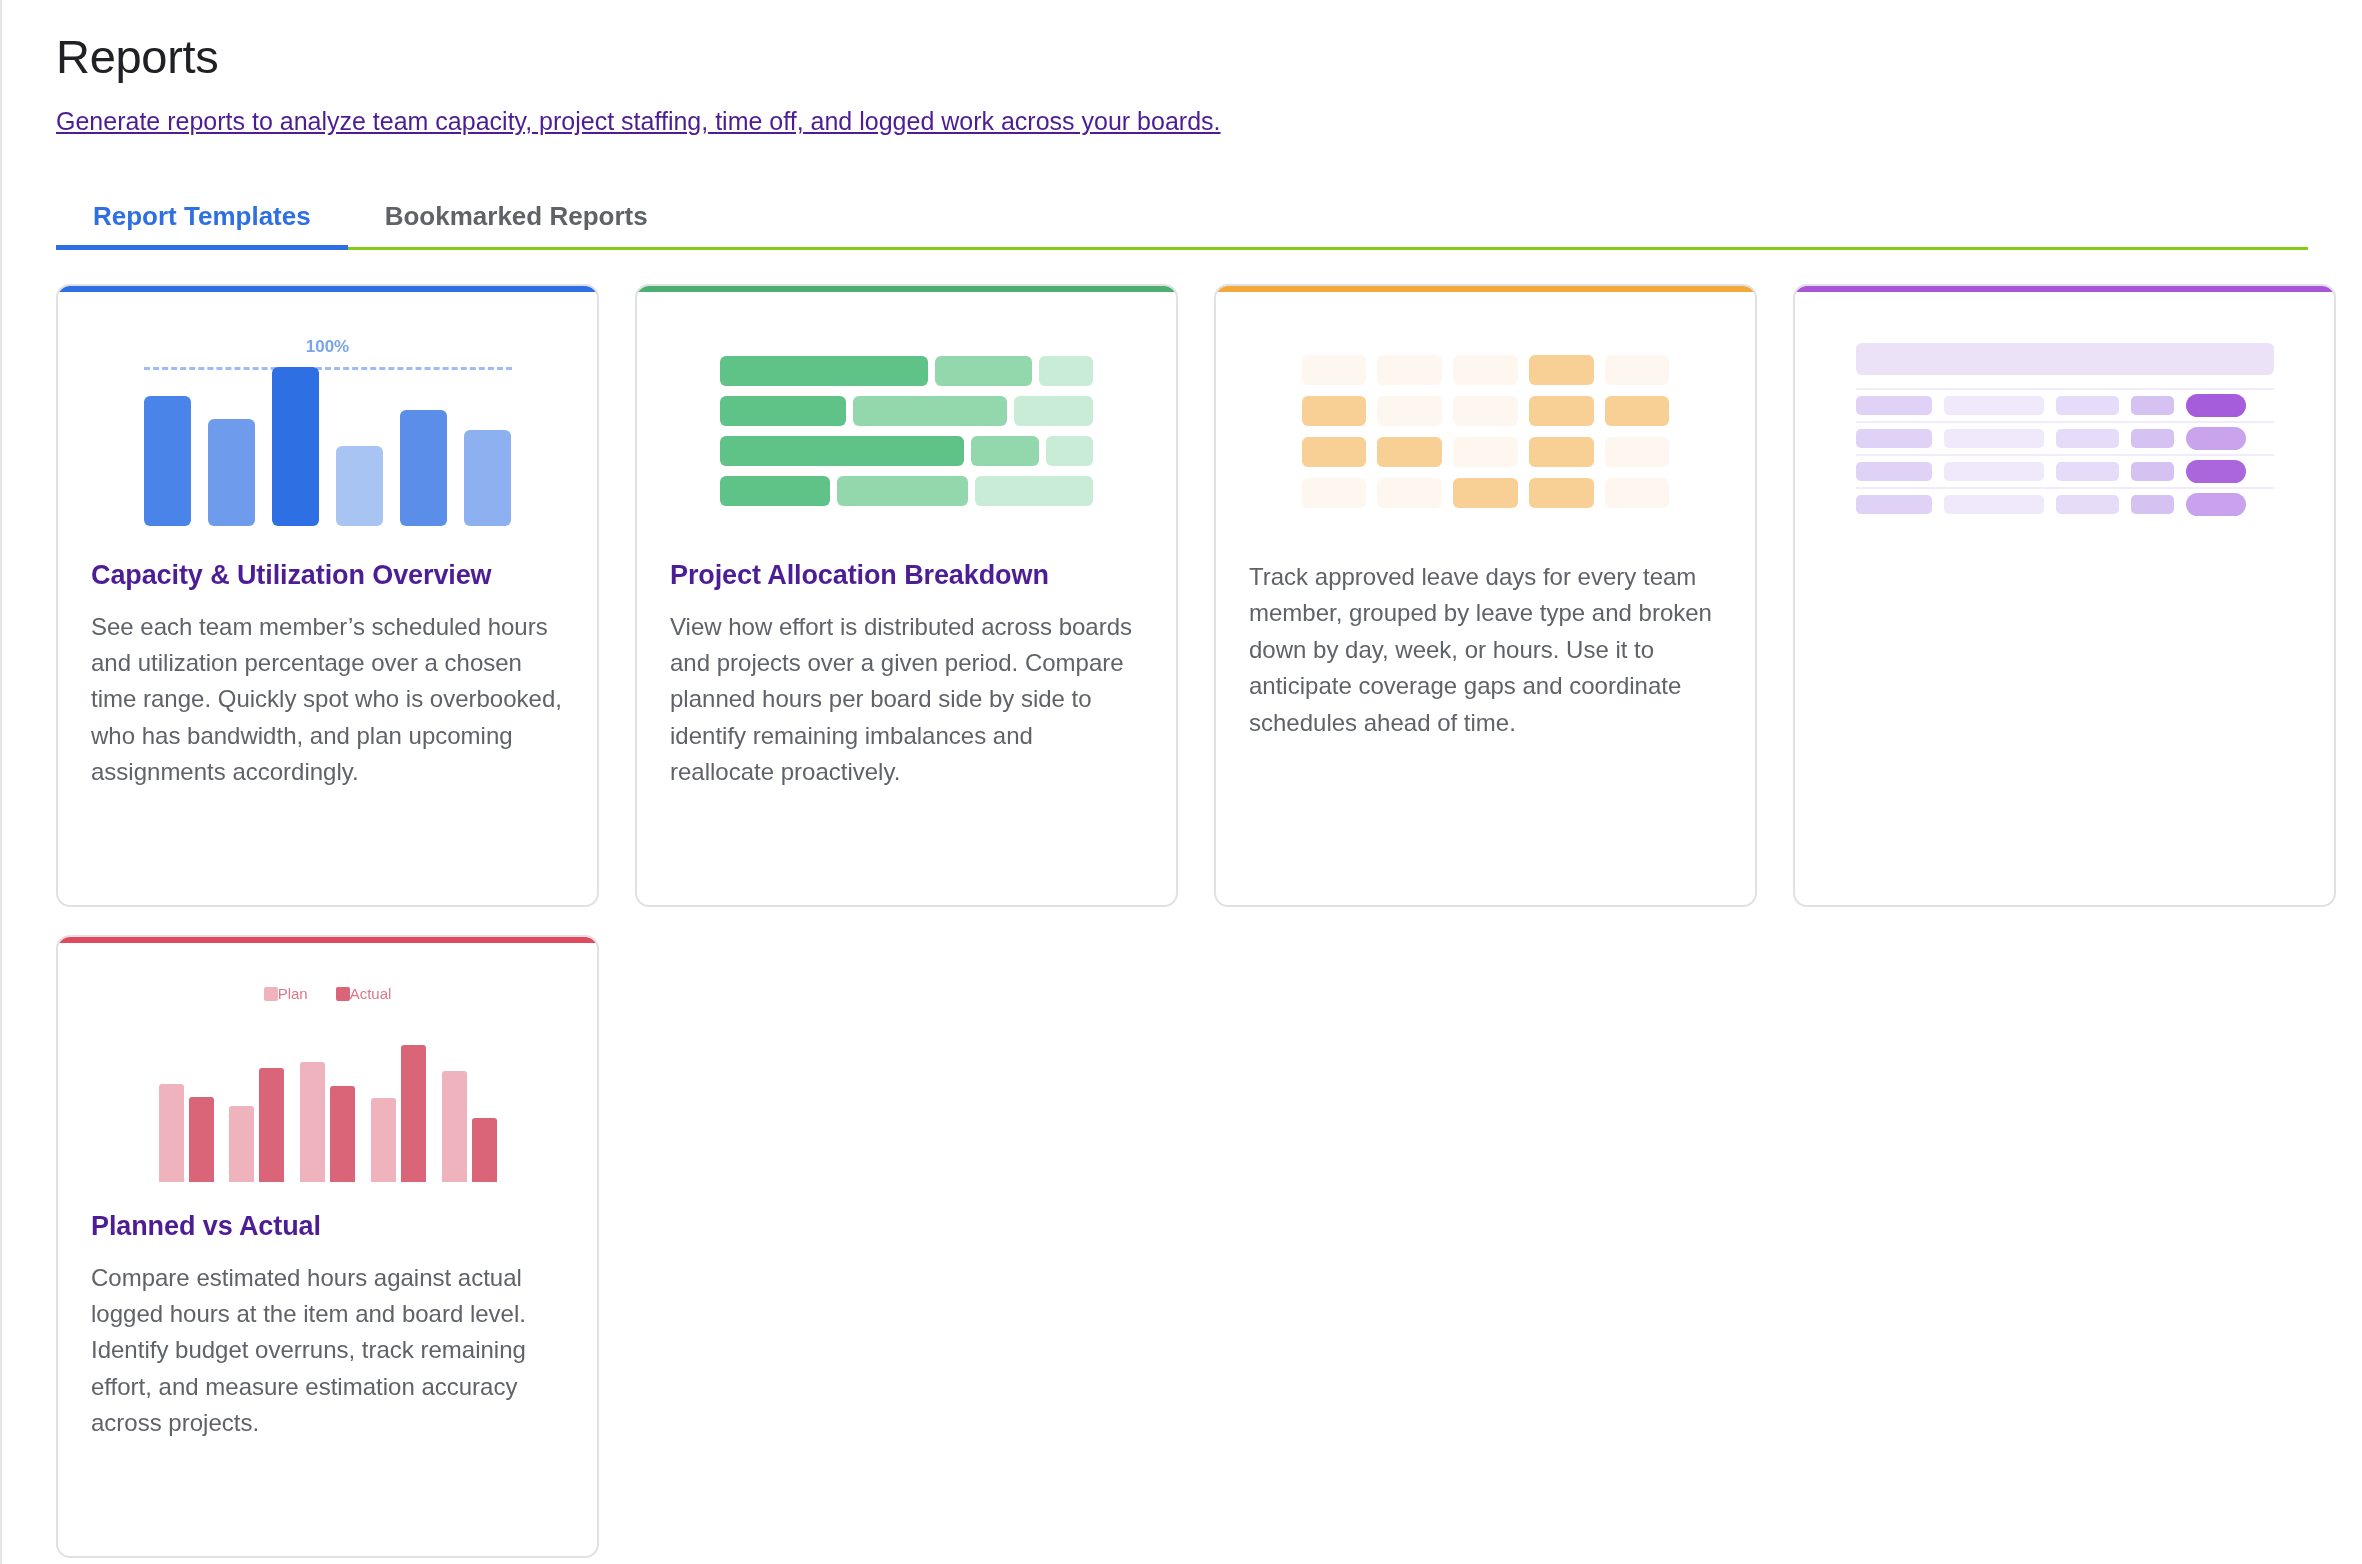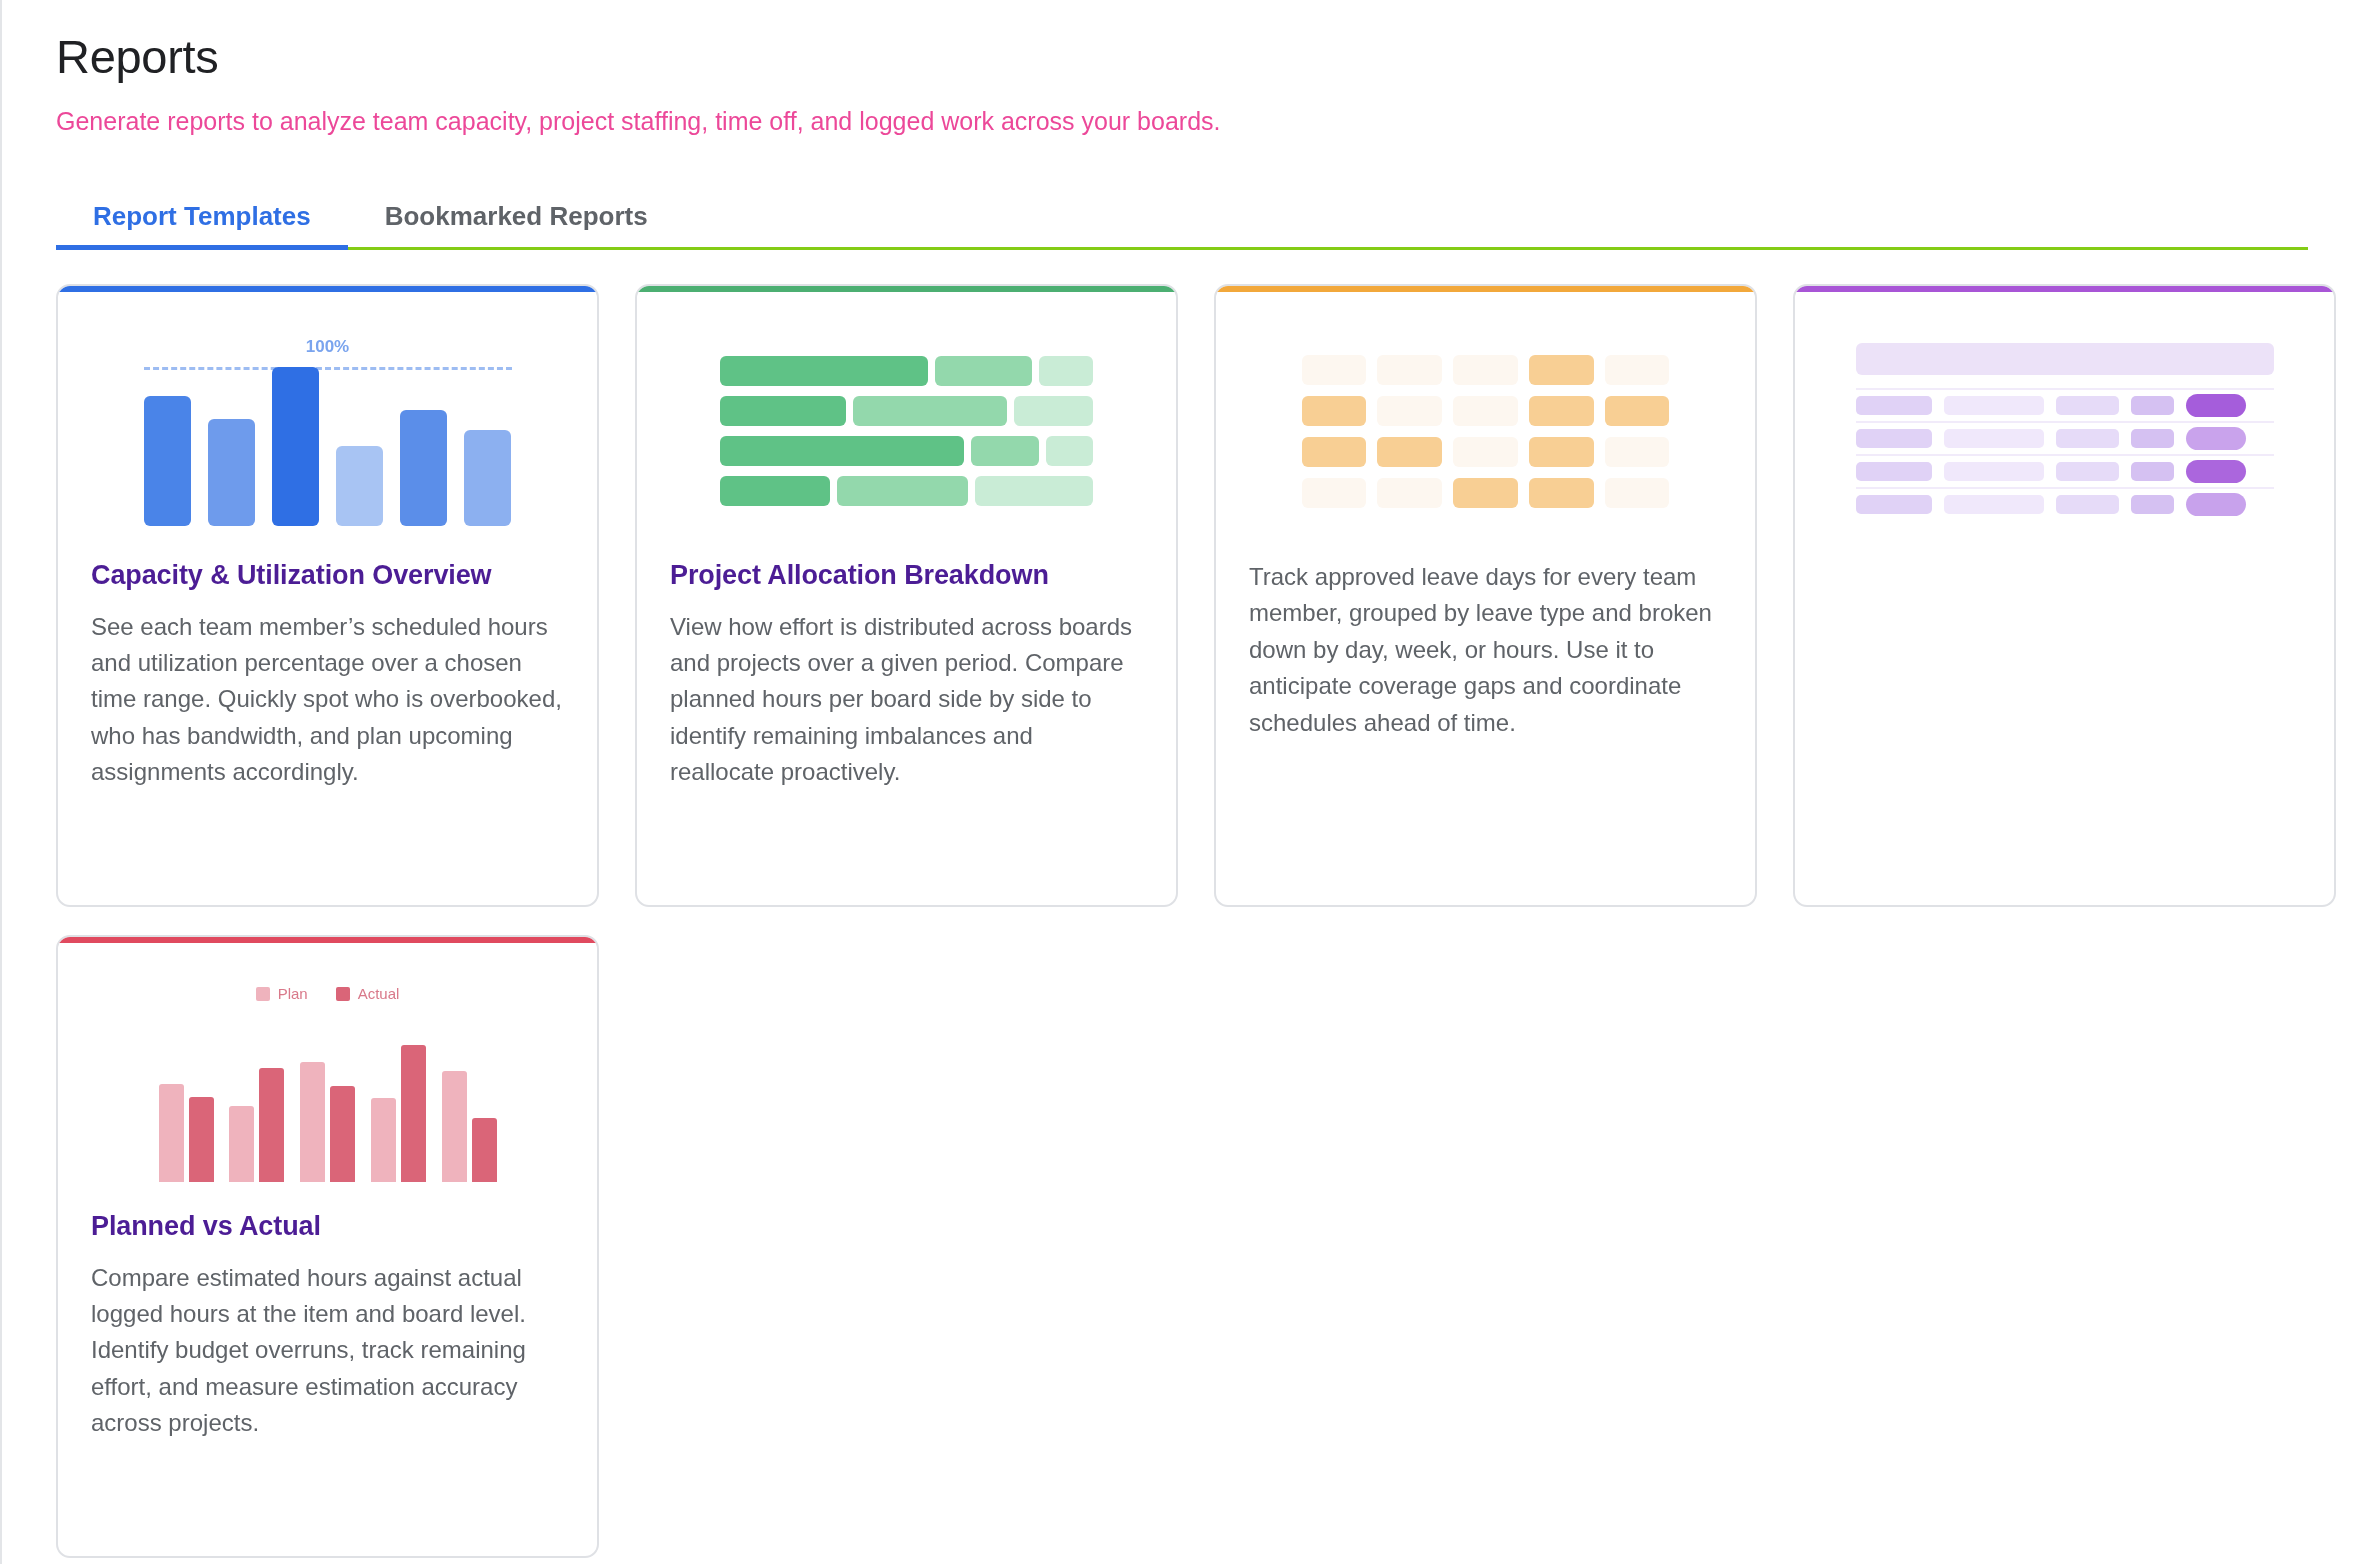--- a/index.html
+++ b/index.html
@@ -32,23 +32,24 @@
     font-weight: 400;
     line-height: 1.15;
     color: #202124;
     letter-spacing: -0.3px;
     margin: 0 0 0 0;
     padding-top: 4px;
   }
   .page-subtitle {
     font-size: 25px;
     font-weight: 400;
-    color: #ec4899;
+    color: #4c1d95;
     margin-top: 21px;
     line-height: 1.35;
+    text-decoration: underline;
   }
 
   
   .tabs {
     margin-top: 49px;
     display: flex;
     align-items: flex-end;
     border-bottom: 3px solid #84cc16;
     height: 62px;
     position: relative;
@@ -221,21 +222,20 @@
   .pva-legend {
     display: flex;
     justify-content: center;
     gap: 28px;
     align-items: center;
     height: 22px;
   }
   .pva-legend .li {
     display: flex;
     align-items: center;
-    gap: 8px;
     font-size: 15px;
     color: #d9798a;
   }
   .pva-legend .sw {
     width: 14px; height: 14px; border-radius: 2px;
   }
   .pva-plot {
     position: absolute;
     left: 0; right: 0; bottom: 0;
     height: 154px;

